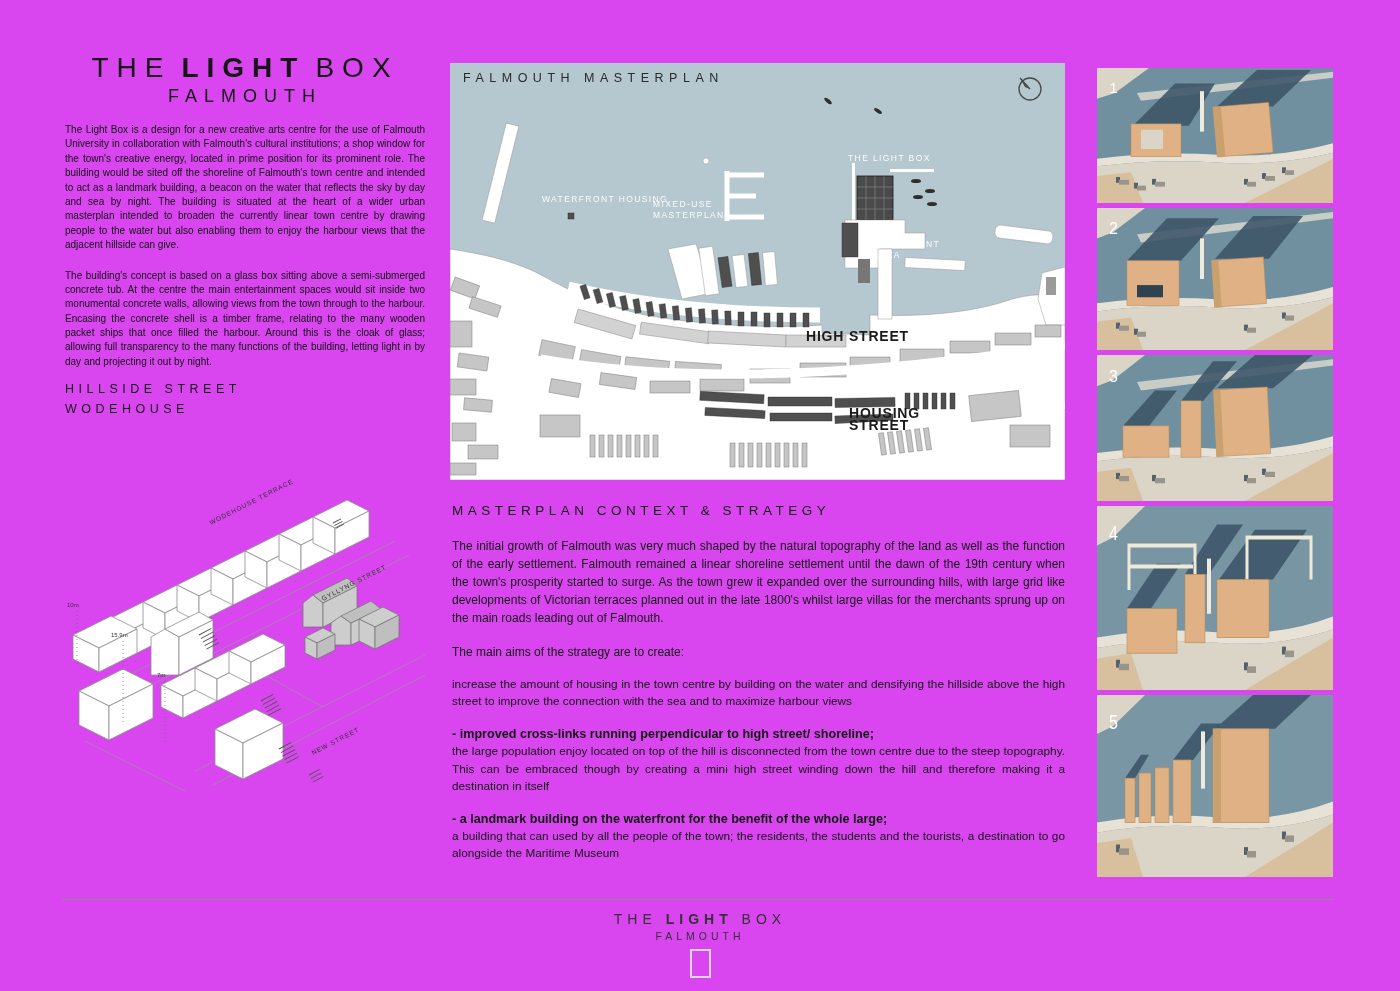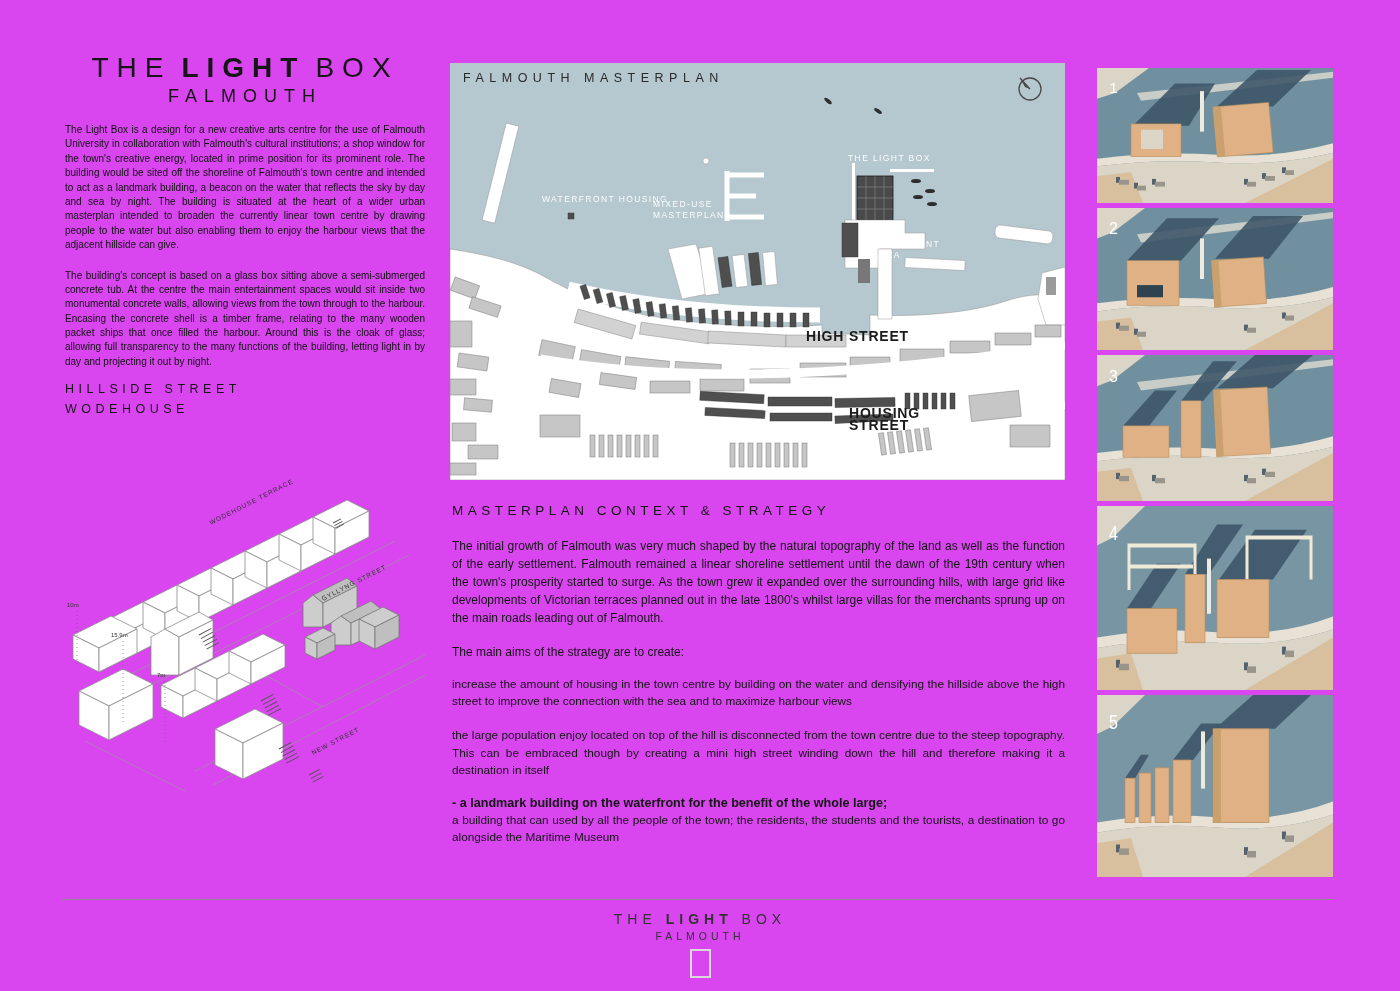--- a/index.html
+++ b/index.html
@@ -384,20 +384,21 @@
   </div>
 
   <div class="strategy">
     <div class="strat-head">MASTERPLAN CONTEXT &amp; STRATEGY</div>
     <p class="strat-para">The initial growth of Falmouth was very much shaped by the natural topography of the land as well as the function of the early settlement. Falmouth remained a linear shoreline settlement until the dawn of the 19th century when the town's prosperity started to surge. As the town grew it expanded over the surrounding hills, with large grid like developments of Victorian terraces planned out in the late 1800's whilst large villas for the merchants sprung up on the main roads leading out of Falmouth.</p>
     <p class="aims-intro">The main aims of the strategy are to create:</p>
     <div class="aim">
       <div class="aim-body">increase the amount of housing in the town centre by building on the water and densifying the hillside above the high street to improve the connection with the sea and to maximize harbour views</div>
     </div>
     <div class="aim">
+      <div class="aim-title">- improved cross-links running perpendicular to high street/ shoreline;</div>
       <div class="aim-body">the large population enjoy located on top of the hill is disconnected from the town centre due to the steep topography. This can be embraced though by creating a mini high street winding down the hill and therefore making it a destination in itself</div>
     </div>
     <div class="aim">
       <div class="aim-title">- a landmark building on the waterfront for the benefit of the whole large;</div>
       <div class="aim-body">a building that can used by all the people of the town; the residents, the students and the tourists, a destination to go alongside the Maritime Museum</div>
     </div>
   </div>
 
   <div class="col-right">
 

